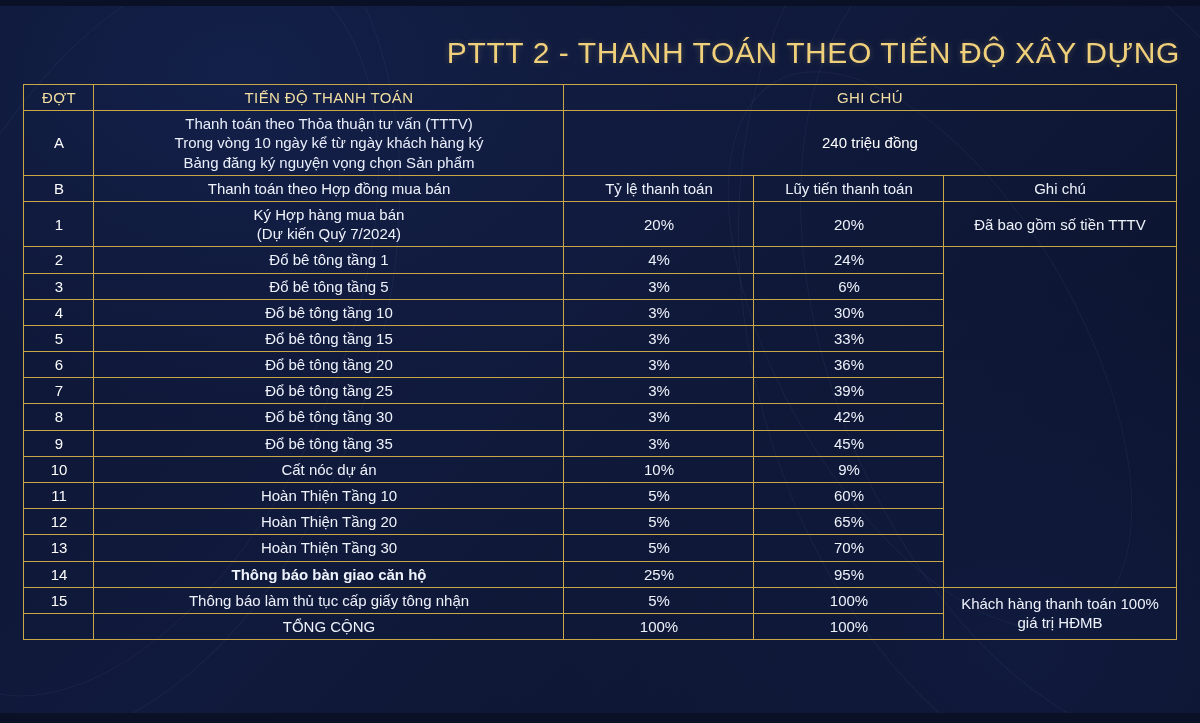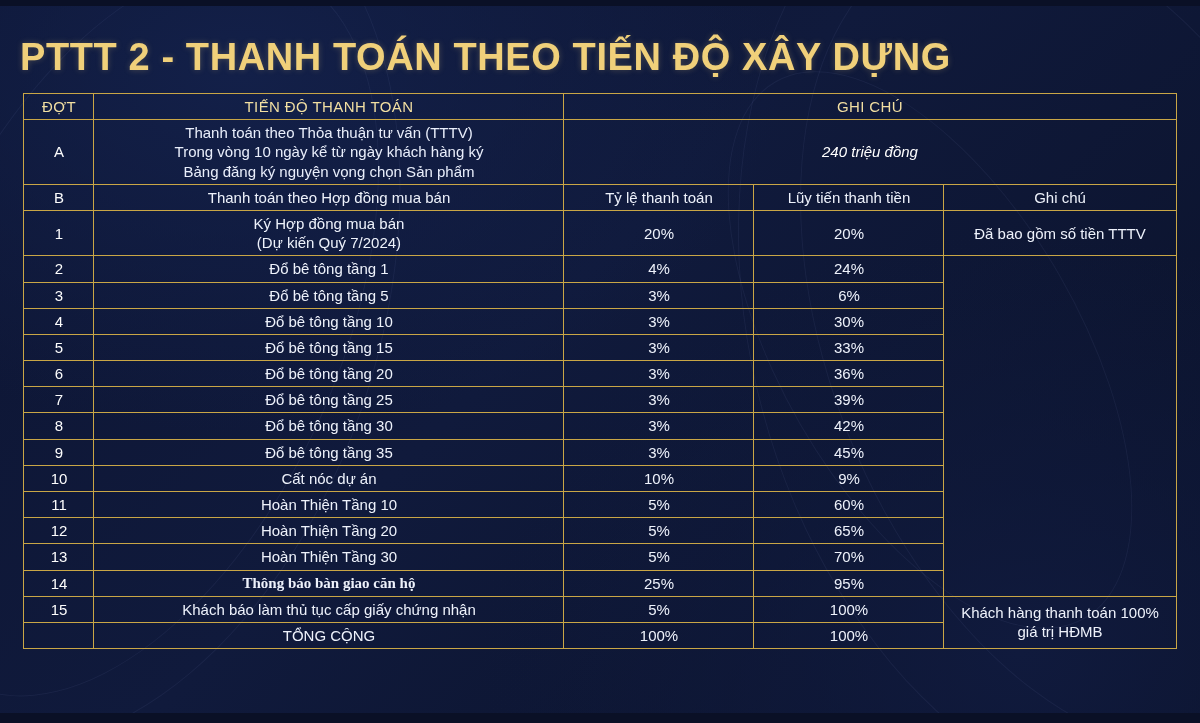--- a/index.html
+++ b/index.html
@@ -39,25 +39,25 @@
   .bottombar { bottom: 0; height: 10px; }
 
   .sheet {
     position: absolute;
     left: 6px; top: 6px;
     width: 1188px; height: 707px;
     padding: 30px 14px 0 14px;
   }
 
   .title {
-    text-align: left;
+    text-align: right;
     color: #f0d07a;
-    font-size: 38px;
+    font-size: 30px;
     letter-spacing: 0.6px;
-    font-weight: 700;
+    font-weight: 400;
     margin: 0 0 14px 0;
     text-shadow: 0 0 6px rgba(240,208,122,0.25);
   }
 
   table.progress {
     width: 1152px;
     margin: 0 auto;
     border-collapse: collapse;
     table-layout: fixed;
     color: #eef2fb;
@@ -88,27 +88,26 @@
   .row-a td { padding: 8px 6px; }
   .cell-a-desc {
     font-size: 15px;
     line-height: 1.45;
     color: #e9eefb;
   }
   .cell-a-note {
     font-size: 21px;
     font-weight: 700;
     color: #ffffff;
-    font-style: italic;
   }
   .row-b td { font-size: 15px; }
   .idx { font-weight: 700; font-size: 15px; color: #fdfdfd; }
   .idx-plain { font-weight: 400; }
   .desc { }
-  .desc.bold { font-weight: 700; font-family: Liberation Serif, serif; }
+  .desc.bold { font-weight: 700; }
   .italic { }
   .note-italic {
     font-size: 14.5px;
     text-align: left;
     padding-left: 8px;
   }
   .total td { font-size: 17px; font-weight: 700; padding: 9px 6px; }
   .blank { }
 </style>
 </head>
@@ -150,28 +149,28 @@
             <div>Trong vòng 10 ngày kể từ ngày khách hàng ký</div>
             <div>Bảng đăng ký nguyện vọng chọn Sản phẩm</div>
           </td>
           <td class="cell-a-note" colspan="3">240 triệu đồng</td>
         </tr>
 
         <tr class="row-b">
           <td class="idx idx-plain">B</td>
           <td class="desc">Thanh toán theo Hợp đồng mua bán</td>
           <td>Tỷ lệ thanh toán</td>
-          <td>Lũy tiến thanh tiền</td>
+          <td>Lũy tiến thanh toán</td>
           <td>Ghi chú</td>
         </tr>
 
         <tr>
           <td class="idx">1</td>
           <td class="desc">
-            <div>Ký Hợp đồng mua bán</div>
+            <div>Ký Hợp hàng mua bán</div>
             <div>(Dự kiến Quý 7/2024)</div>
           </td>
           <td>20%</td>
           <td>20%</td>
           <td class="note-italic">Đã bao gồm số tiền TTTV</td>
         </tr>
 
         <tr>
           <td class="idx">2</td>
           <td class="desc">Đổ bê tông tầng 1</td>
@@ -249,21 +248,21 @@
 
         <tr>
           <td class="idx">14</td>
           <td class="desc bold">Thông báo bàn giao căn hộ</td>
           <td>25%</td>
           <td>95%</td>
         </tr>
 
         <tr>
           <td class="idx">15</td>
-          <td class="desc">Khách báo làm thủ tục cấp giấy chứng nhận</td>
+          <td class="desc">Thông báo làm thủ tục cấp giấy tông nhận</td>
           <td>5%</td>
           <td>100%</td>
           <td class="note-italic" rowspan="2">
             <div>Khách hàng thanh toán 100%</div>
             <div>giá trị HĐMB</div>
           </td>
         </tr>
 
         <tr class="total">
           <td></td>

